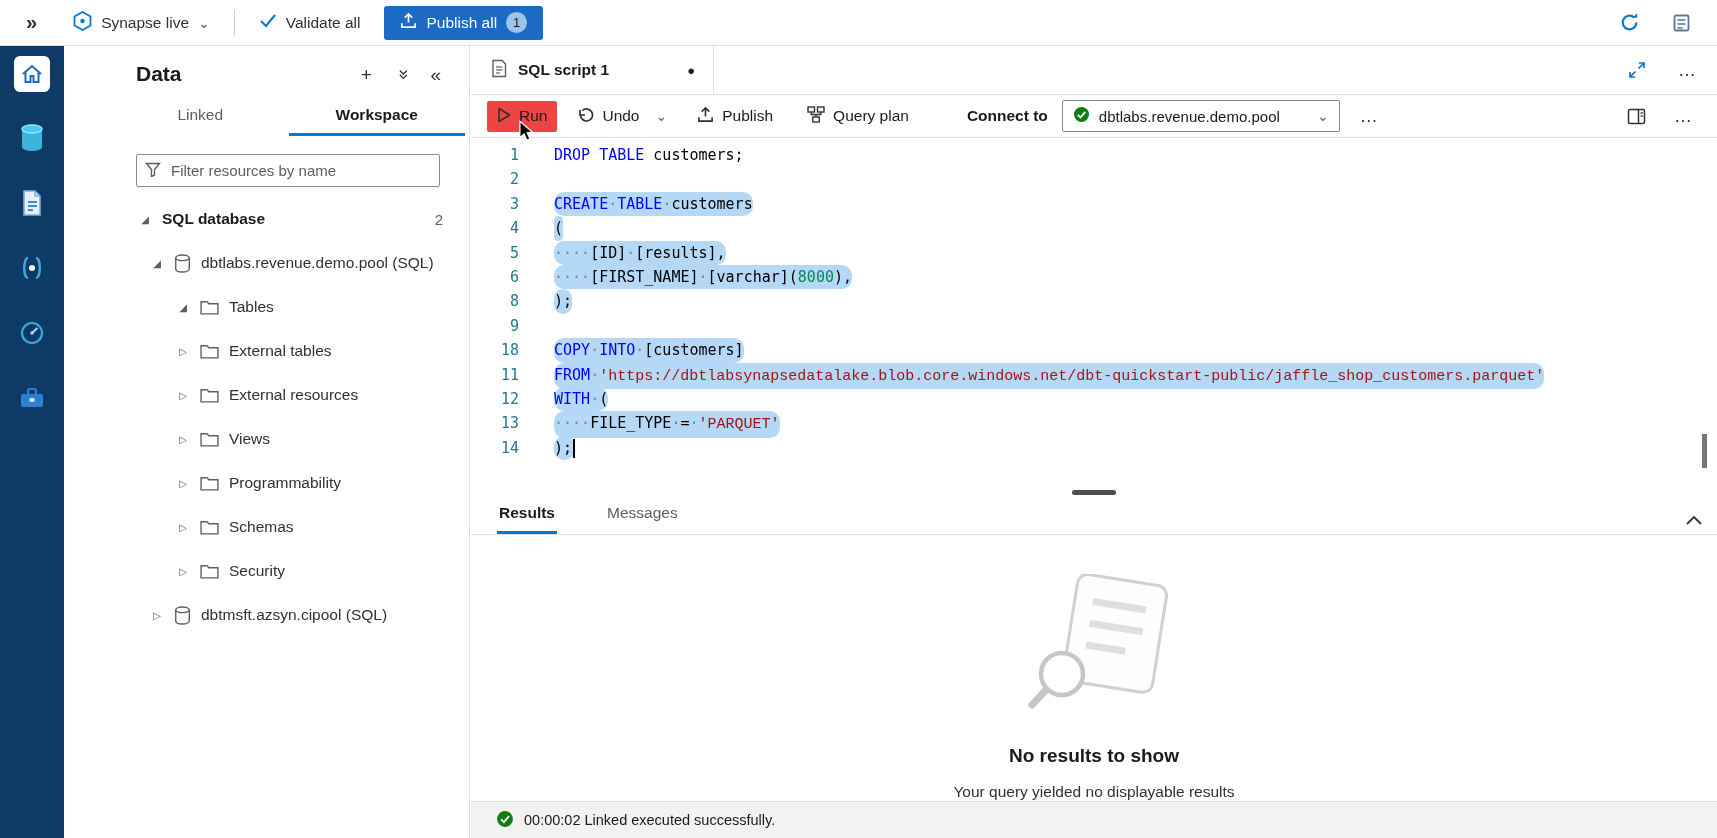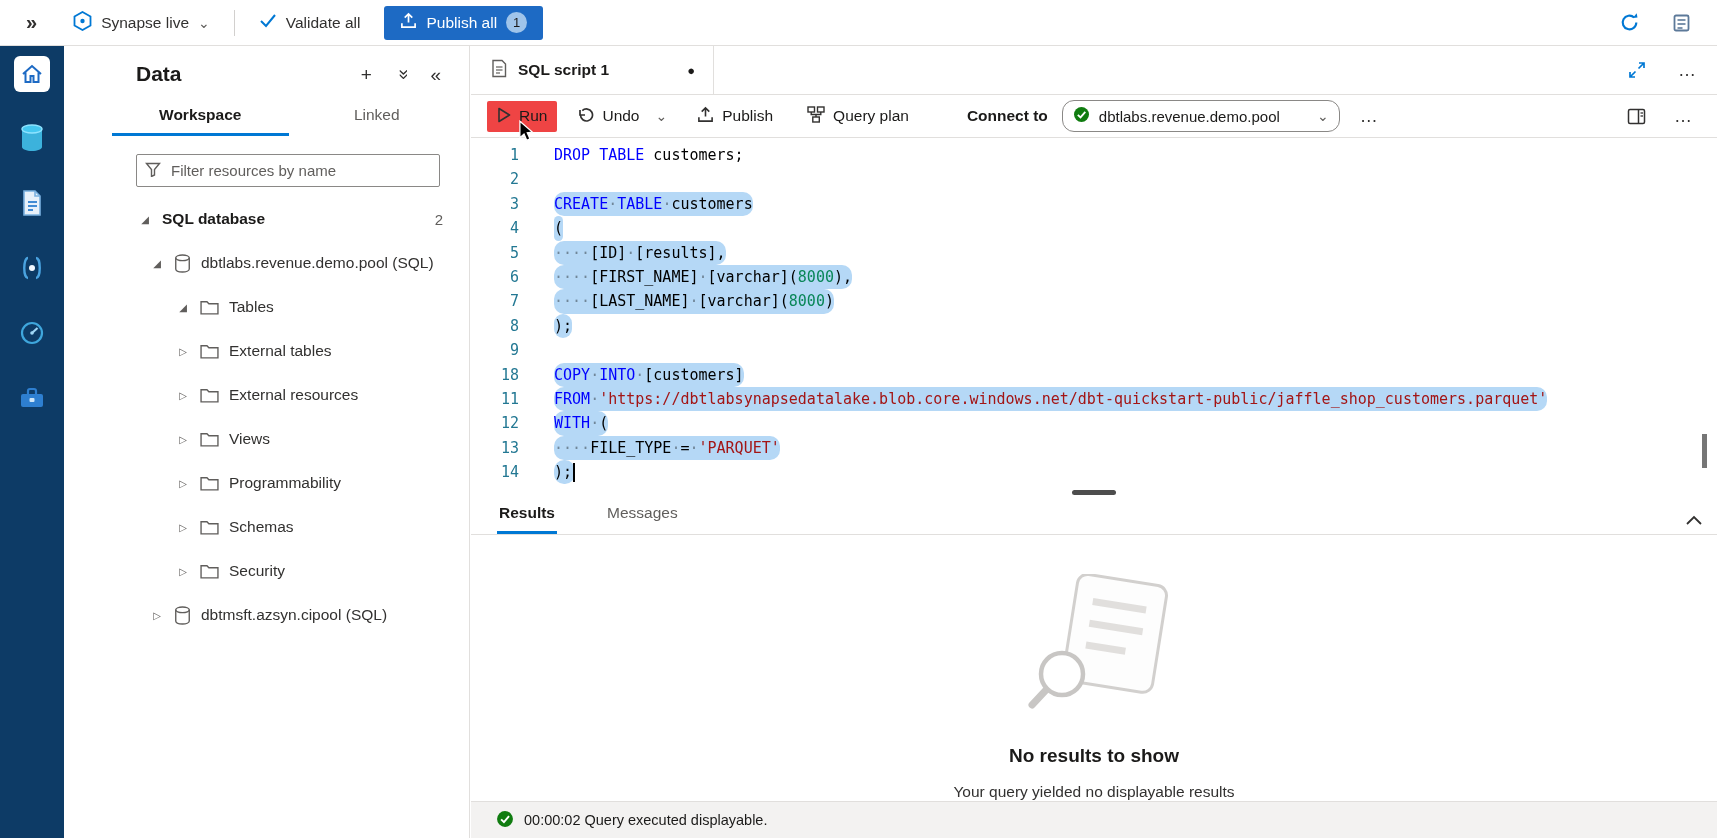--- a/index.html
+++ b/index.html
@@ -60,34 +60,34 @@
   .doc-tab-label { font-size:15.5px; font-weight:bold; color:#1b1a19; }
   .dirty-dot { margin-left:auto; font-size:13px; color:#1b1a19; }
   .strip-right { margin-left:auto; display:flex; align-items:center; gap:30px; padding-right:20px; }
   .ellipsis { font-size:18px; color:#323130; letter-spacing:1px; cursor:pointer; }
   .toolbar { height:43px; border-bottom:1px solid #e1dfdd; display:flex; align-items:center; padding:0 12px 0 16px; }
   .tbtn { display:flex; align-items:center; gap:8px; padding:6px 10px; border-radius:2px; cursor:pointer; }
   .tbtn.hover { background:#ef4444; }
   .tbtn-label { font-size:15.5px; color:#1b1a19; }
   .connect-label { font-weight:bold; margin:0 14px 0 48px; font-size:15.5px; color:#1b1a19; }
   .pool-dd { display:flex; align-items:center; gap:9px; width:278px; height:32px; border:1px solid #8a8886;
-             border-radius:12px; padding:0 10px; cursor:pointer; background:#fff; }
+             border-radius:2px; padding:0 10px; cursor:pointer; background:#fff; }
   .pool-name { flex:1; font-size:15px; color:#1b1a19; white-space:nowrap; overflow:hidden; }
   .toolbar-right { margin-left:auto; display:flex; align-items:center; gap:26px; padding-right:12px; }
   
   .editor { position:absolute; left:0; right:0; top:93px; height:352px; overflow:hidden;
             font-family:"DejaVu Sans Mono", monospace; font-size:15px; }
   #code-lines { padding-top:4px; }
   .code-line { height:24.4px; line-height:24.4px; white-space:pre; }
   .ln { display:inline-block; width:48px; text-align:right; color:#237893; user-select:none; }
   .lt { display:inline-block; margin-left:35px; }
   .lt.sel { background:#b5d8f6;border-radius:10px; }
   .tok-k { color:#0000ff; }
   .tok-p { color:#000000;text-align:center; }
-  .tok-s { color:#a31515; }
+  .tok-s { color:#a31515;font-family:Liberation Mono, monospace; }
   .tok-n { color:#098658; }
   .tok-w { color:rgba(0,0,0,0.38); }
   .caret { display:inline-block; width:2px; height:19px; background:#000; vertical-align:middle; margin-left:1px; }
   .vmark { position:absolute; right:10px; top:295px; width:5px; height:34px; background:#767676; }
   .sash { position:absolute; left:0; right:0; top:440px; height:12px; cursor:row-resize; }
   .sash-grip { position:absolute; left:50%; top:4px; width:44px; height:5px; margin-left:-22px;
                background:#4d4d4d; border-radius:3px; }
   
   .results-header { position:absolute; left:0; right:0; top:452px; height:37px; border-bottom:1px solid #e1dfdd;
                     display:flex; align-items:flex-end; padding:0 14px; }
@@ -225,25 +225,25 @@
     <div class="sp-header">
       <span class="sp-title">Data</span>
       <span class="sp-actions">
         <span>+</span>
         <span class="rot-down">«</span>
         <span>«</span>
       </span>
     </div>
 
     <div class="ptabs">
+      <div class="ptab">
+        <span>Linked</span>
+      </div>
       <div class="ptab active">
         <span>Workspace</span>
-      </div>
-      <div class="ptab">
-        <span>Linked</span>
       </div>
     </div>
 
     <div class="sp-search">
       <span>
         <svg width="16" height="15" viewBox="0 0 16 15">
             <path d="M1.5 1.5 h13 L9.5 7.5 v5.5 l-3 1.5 v-7 z" fill="none" stroke="#605e5c" stroke-width="1.4"></path>
           </svg>
       </span>
       <input placeholder="Filter resources by name" style="">
@@ -449,21 +449,20 @@
     </div>
 
     <div class="editor">
       <div id="code-lines">
           <div class="code-line"><span class="ln">1</span><span class="lt"><span class="tok-k">DROP</span><span class="tok-p"> </span><span class="tok-k">TABLE</span><span class="tok-p"> customers;</span></span></div>
           <div class="code-line"><span class="ln">2</span><span class="lt"></span></div>
           <div class="code-line"><span class="ln">3</span><span class="lt sel"><span class="tok-k">CREATE</span><span class="tok-w">·</span><span class="tok-k">TABLE</span><span class="tok-w">·</span><span class="tok-p">customers</span></span></div>
           <div class="code-line"><span class="ln">4</span><span class="lt sel"><span class="tok-p">(</span></span></div>
           <div class="code-line"><span class="ln">5</span><span class="lt sel"><span class="tok-w">····</span><span class="tok-p">[ID]</span><span class="tok-w">·</span><span class="tok-p">[results],</span></span></div>
           <div class="code-line"><span class="ln">6</span><span class="lt sel"><span class="tok-w">····</span><span class="tok-p">[FIRST_NAME]</span><span class="tok-w">·</span><span class="tok-p">[varchar](</span><span class="tok-n">8000</span><span class="tok-p">),</span></span></div>
-          <div class="code-line"><span class="ln">7</span><span class="lt sel"><span class="tok-w">····</span><span class="tok-p">[LAST_NAME]</span><span class="tok-w">·</span><span class="tok-p">[varchar](</span><span class="tok-n">8000</span><span class="tok-p">)</span></span></div>
           <div class="code-line"><span class="ln">8</span><span class="lt sel"><span class="tok-p">);</span></span></div>
           <div class="code-line"><span class="ln">9</span><span class="lt"></span></div>
           <div class="code-line"><span class="ln">18</span><span class="lt sel"><span class="tok-k">COPY</span><span class="tok-w">·</span><span class="tok-k">INTO</span><span class="tok-w">·</span><span class="tok-p">[customers]</span></span></div>
           <div class="code-line"><span class="ln">11</span><span class="lt sel"><span class="tok-k">FROM</span><span class="tok-w">·</span><span class="tok-s">'https://dbtlabsynapsedatalake.blob.core.windows.net/dbt-quickstart-public/jaffle_shop_customers.parquet'</span></span></div>
           <div class="code-line"><span class="ln">12</span><span class="lt sel"><span class="tok-k">WITH</span><span class="tok-w">·</span><span class="tok-p">(</span></span></div>
           <div class="code-line"><span class="ln">13</span><span class="lt sel"><span class="tok-w">····</span><span class="tok-p">FILE_TYPE</span><span class="tok-w">·</span><span class="tok-p">=</span><span class="tok-w">·</span><span class="tok-s">'PARQUET'</span></span></div>
           <div class="code-line"><span class="ln">14</span><span class="lt sel"><span class="tok-p">);</span><span class="caret"></span></span></div>
         </div>
       <div class="vmark"></div>
     </div>
@@ -503,21 +502,21 @@
       <div class="empty-sub">Your query yielded no displayable results</div>
     </div>
 
     <div class="statusbar">
       <span>
         <svg width="18" height="18" viewBox="0 0 17 17">
             <circle cx="8.5" cy="8.5" r="7.5" fill="#107c10"></circle>
         <polyline points="4.8,8.8 7.5,11.4 12.3,5.8" fill="none" stroke="#ffffff" stroke-width="1.8"></polyline>
           </svg>
       </span>
-      <span class="status-text">00:00:02 Query executed displayable.</span>
+      <span class="status-text">00:00:02 Linked executed successfully.</span>
     </div>
 
   </div>
 
   <span class="mouse">
     <svg width="20" height="22" viewBox="0 0 12 18">
         <path d="M1 1 L1 14.5 L4.4 11.4 L6.6 16.6 L9.2 15.4 L7 10.4 L11.4 10 Z" fill="#000000" stroke="#ffffff" stroke-width="1"></path>
       </svg>
   </span>
 

